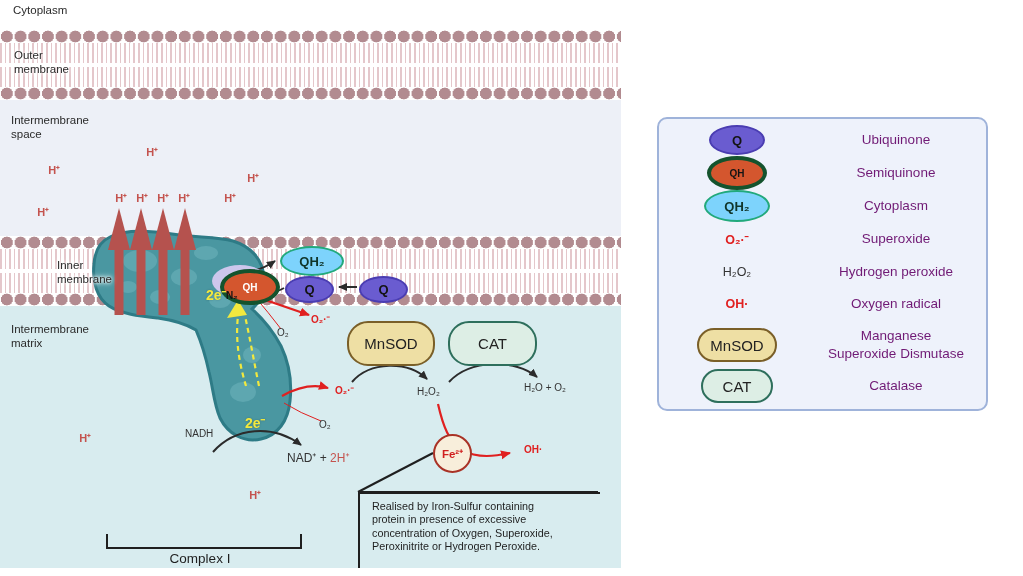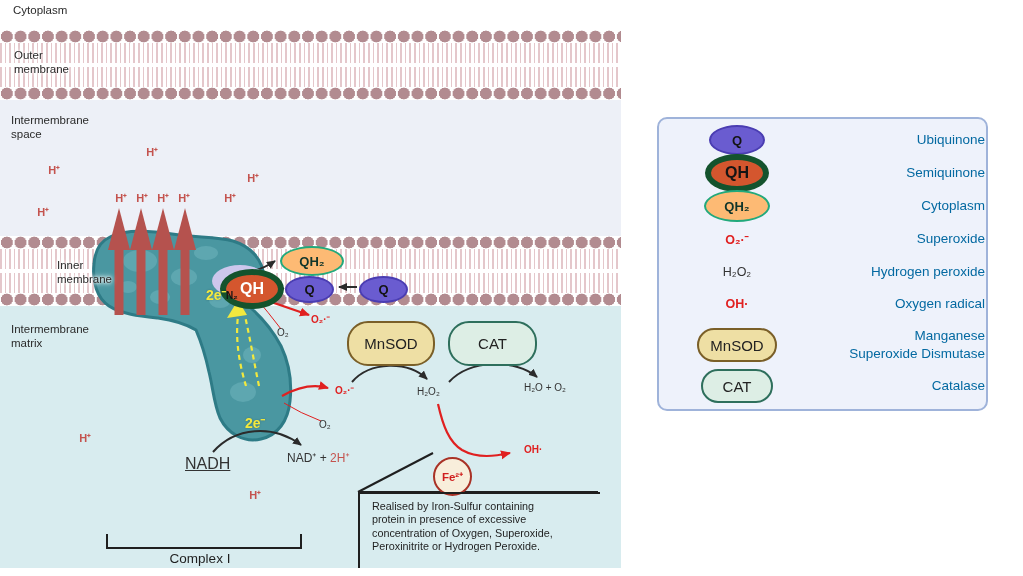--- a/index.html
+++ b/index.html
@@ -28,22 +28,22 @@
   .lbl.halo{text-shadow:0 0 3px #fff,0 0 5px #fff,0 0 7px #fff;}
   .chem{font-size:10px;color:#333;}
   .red{color:#e02020;}
   .softred{color:#c4534e;}
   .proton{font-size:11px;font-weight:bold;color:#c4534e;transform:translate(-50%,-50%);}
   .yellow-e{color:#f2e93e;font-size:14px;font-weight:bold;text-shadow:0 0 2px rgba(0,0,0,.25);}
   
   .ell{border-radius:50%;display:flex;align-items:center;justify-content:center;font-weight:bold;}
   .pill{border-radius:21px;display:flex;align-items:center;justify-content:center;font-size:15px;color:#222;}
   .q-fill{background:#6a5cd0;border:2px solid #4a3db2;color:#141414;font-size:13px;}
-  .qh-fill{background:#d4562e;border:6px solid #14532d;color:#fff;font-size:16px;justify-content:center;}
-  .qh2-fill{background:#fdba74;border:2px solid #22a97c;color:#10352a;font-size:13px;}
+  .qh-fill{background:#d4562e;border:4px solid #14532d;color:#fff;font-size:10px;justify-content:center;}
+  .qh2-fill{background:#7dd3fc;border:2px solid #22a97c;color:#10352a;font-size:13px;}
   .fmn-fill{background:#fbd55c;border:3px solid #e8a23b;color:#2b2b2b;font-size:13.5px;}
   .mnsod-fill{background:#eedfa4;border:2.5px solid #7a5f28;}
   .cat-fill{background:#ddeee5;border:2.5px solid #2e6f5c;}
   .fe-circle{
     width:35px;height:35px;border-radius:50%;background:#f8eedb;border:2.5px solid #a93226;
     display:flex;align-items:center;justify-content:center;
     color:#d01f1f;font-size:11.5px;font-weight:bold;
   }
   
   .note-box{
@@ -53,21 +53,21 @@
     font-size:10.8px;line-height:1.25;color:#1f1f1f;white-space:pre-line;
   }
   
   .legend{
     left:657px;top:117px;width:327px;height:290px;
     background:#eef2fb;border:2px solid #9fb3da;border-radius:10px;
   }
   .legend-row{position:absolute;left:0;width:100%;height:0;}
   .legend-sym{position:absolute;left:78px;top:0;transform:translate(-50%,-50%);}
   .legend-txt{position:absolute;left:148px;top:0;width:178px;transform:translate(0,-50%);
-    text-align:right;font-size:13.5px;color:#0369a1;white-space:pre-line;line-height:1.3;}
+    text-align:center;font-size:13.5px;color:#701a75;white-space:pre-line;line-height:1.3;}
   .legend-chem{font-size:12.5px;font-weight:bold;}
   .leg-ell-q{width:52px;height:26px;}
   .leg-ell-qh2{width:62px;height:28px;}
   .leg-pill{width:76px;height:30px;}
 </style>
 </head>
 <body>
 
 <div class="stage">
 
@@ -173,21 +173,21 @@
   <div class="abs ell q-fill" style="left:359px;top:276px;width:45px;height:23px;">
     <span>Q</span>
   </div>
 
   <div class="abs pill mnsod-fill" style="left:347px;top:321px;width:84px;height:41px;">
     <span>MnSOD</span>
   </div>
   <div class="abs pill cat-fill" style="left:448px;top:321px;width:85px;height:41px;">
     <span>CAT</span>
   </div>
-  <div class="abs fe-circle" style="left:433px;top:457px;">
+  <div class="abs fe-circle" style="left:433px;top:434px;">
     <span>Fe²⁺</span>
   </div>
 
   <div class="abs lbl" style="left:13px;top:3px;">Cytoplasm</div>
   <div class="abs lbl halo" style="left:14px;top:48px;">Outer
 membrane</div>
   <div class="abs lbl" style="left:11px;top:113px;">Intermembrane
 space</div>
   <div class="abs lbl halo" style="left:20px;top:258px;margin-left:37px;">Inner
 membrane</div>
@@ -211,21 +211,21 @@
   <span class="abs chem" style="left:226px;top:290px;font-weight:bold;color:#141414;">N₂</span>
   <span class="abs yellow-e" style="left:245px;top:413px;">2e⁻</span>
 
   <span class="abs chem" style="left:277px;top:327px;">O₂</span>
   <span class="abs chem red" style="left:311px;top:312px;font-weight:bold;">O₂·⁻</span>
   <span class="abs chem red" style="left:335px;top:383px;font-weight:bold;">O₂·⁻</span>
   <span class="abs chem" style="left:319px;top:419px;">O₂</span>
   <span class="abs chem" style="left:417px;top:386px;">H₂O₂</span>
   <span class="abs chem" style="left:524px;top:382px;">H₂O + O₂</span>
   <span class="abs chem red" style="left:524px;top:444px;font-weight:bold;">OH·</span>
-  <span class="abs chem" style="left:185px;top:455px;font-size:16px;text-decoration:underline;">NADH</span>
+  <span class="abs chem" style="left:185px;top:428px;font-size:10px;">NADH</span>
   <span class="abs chem" style="left:287px;top:449px;font-size:12px;"><span>NAD⁺ + </span><span class="softred">2H⁺</span></span>
 
   <div class="abs" style="left:150px;top:551px;width:100px;text-align:center;font-size:13.5px;color:#1f1f1f;">Complex I</div>
 
   <div class="abs note-box">Realised by Iron-Sulfur containing
 protein in presence of excessive
 concentration of Oxygen, Superoxide,
 Peroxinitrite or Hydrogen Peroxide.</div>
 
   <div class="abs legend">

